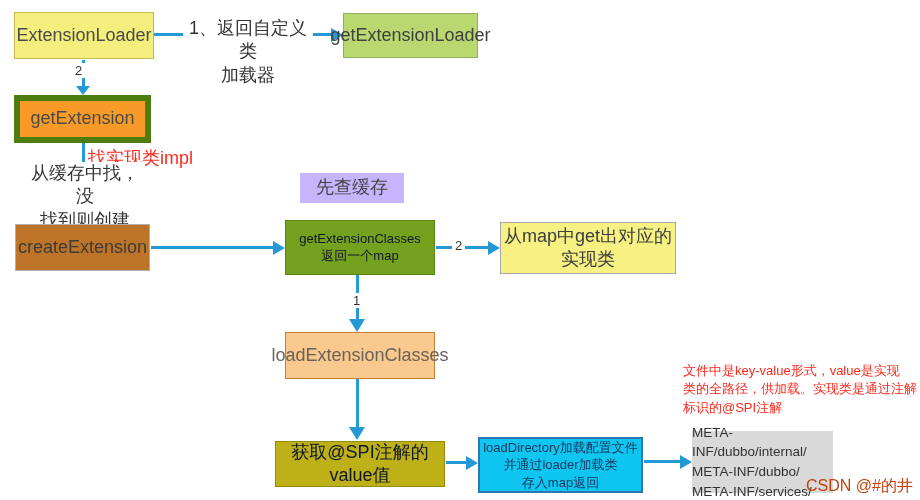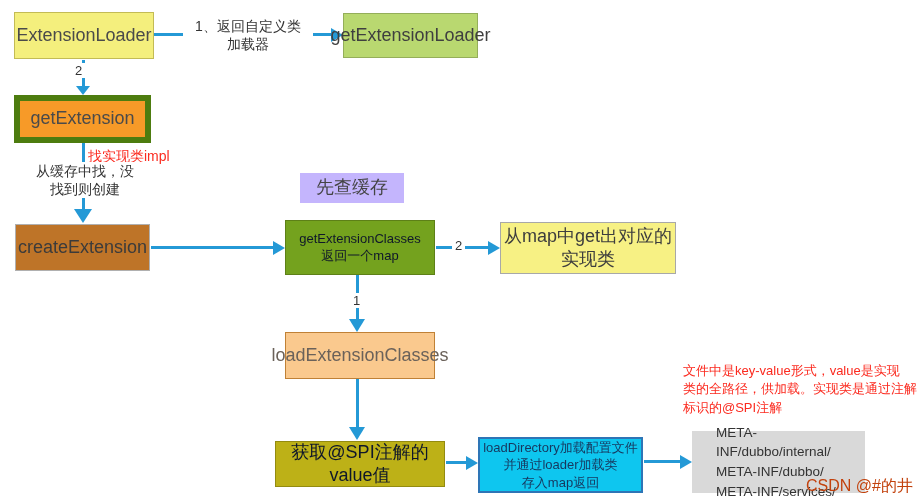--- a/index.html
+++ b/index.html
@@ -9,25 +9,25 @@
   .b-extloader{left:14px;top:12px;width:140px;height:47px;background:#f4ef7d;border:1px solid #c3bb55;color:#4a4a4a;}
   .b-getextloader{left:343px;top:13px;width:135px;height:45px;background:#b9d870;border:1px solid #94ae5a;color:#3f3f3f;}
   .b-getext{left:14px;top:95px;width:137px;height:48px;background:#f79a28;border:6px solid #4d7c0f;color:#4a4a4a;}
   .b-createext{left:15px;top:224px;width:135px;height:47px;background:#be7428;border:1px solid #b0b0b0;color:#3b3b3b;}
   .b-checkcache{left:300px;top:173px;width:104px;height:30px;background:#c4b5fd;color:#444;}
   .b-getextclasses{left:285px;top:220px;width:150px;height:55px;background:#74a21e;border:1px solid #5d8017;color:#0f172a;font-size:13px;}
   .b-getfrommap{left:500px;top:222px;width:176px;height:52px;background:#f7f184;border:1px solid #a8a8a8;color:#3d3d3d;}
   .b-loadextclasses{left:285px;top:332px;width:150px;height:47px;background:#fac98e;border:1px solid #c08136;color:#6b625a;}
   .b-getspivalue{left:275px;top:441px;width:170px;height:46px;background:#bdb117;border:1px solid #938b10;color:#0f172a;}
   .b-loaddir{left:478px;top:437px;width:165px;height:56px;background:#0ec6ef;border:2px solid #2e75b6;color:#17375e;font-size:13px;line-height:1.35;}
-  .b-metainf{left:692px;top:431px;width:173px;height:62px;background:#d9d9d9;color:#333;font-size:13.5px;align-items:flex-start;padding-left:24px;line-height:1.45;text-align:left;}
+  .b-metainf{left:692px;top:431px;width:141px;height:62px;background:#d9d9d9;color:#333;font-size:13.5px;align-items:flex-start;padding-left:0;line-height:1.45;text-align:left;}
   .hline,.vline{position:absolute;background:#2499d6;}
   .arr-r{position:absolute;width:0;height:0;border-top:7px solid transparent;border-bottom:7px solid transparent;border-left:12px solid #2499d6;}
   .arr-d{position:absolute;width:0;height:0;border-left:8px solid transparent;border-right:8px solid transparent;border-top:13px solid #2499d6;}
-  .lbl{position:absolute;font-size:14px;color:#333;background:#fff;line-height:1.3;}
+  .lbl{position:absolute;font-size:18px;color:#333;background:#fff;line-height:1.3;}
   .num{position:absolute;font-size:13px;color:#333;background:#fff;padding:0 3px;}
   .red{color:#fb2a1f;}
   .note-red{position:absolute;left:683px;top:362px;width:240px;font-size:13px;line-height:1.42;text-align:left;}
   .watermark{position:absolute;left:806px;top:476px;font-size:16px;color:#c2410c;white-space:nowrap;}
 </style>
 </head>
 <body>
 
 <div class="canvas">
 

